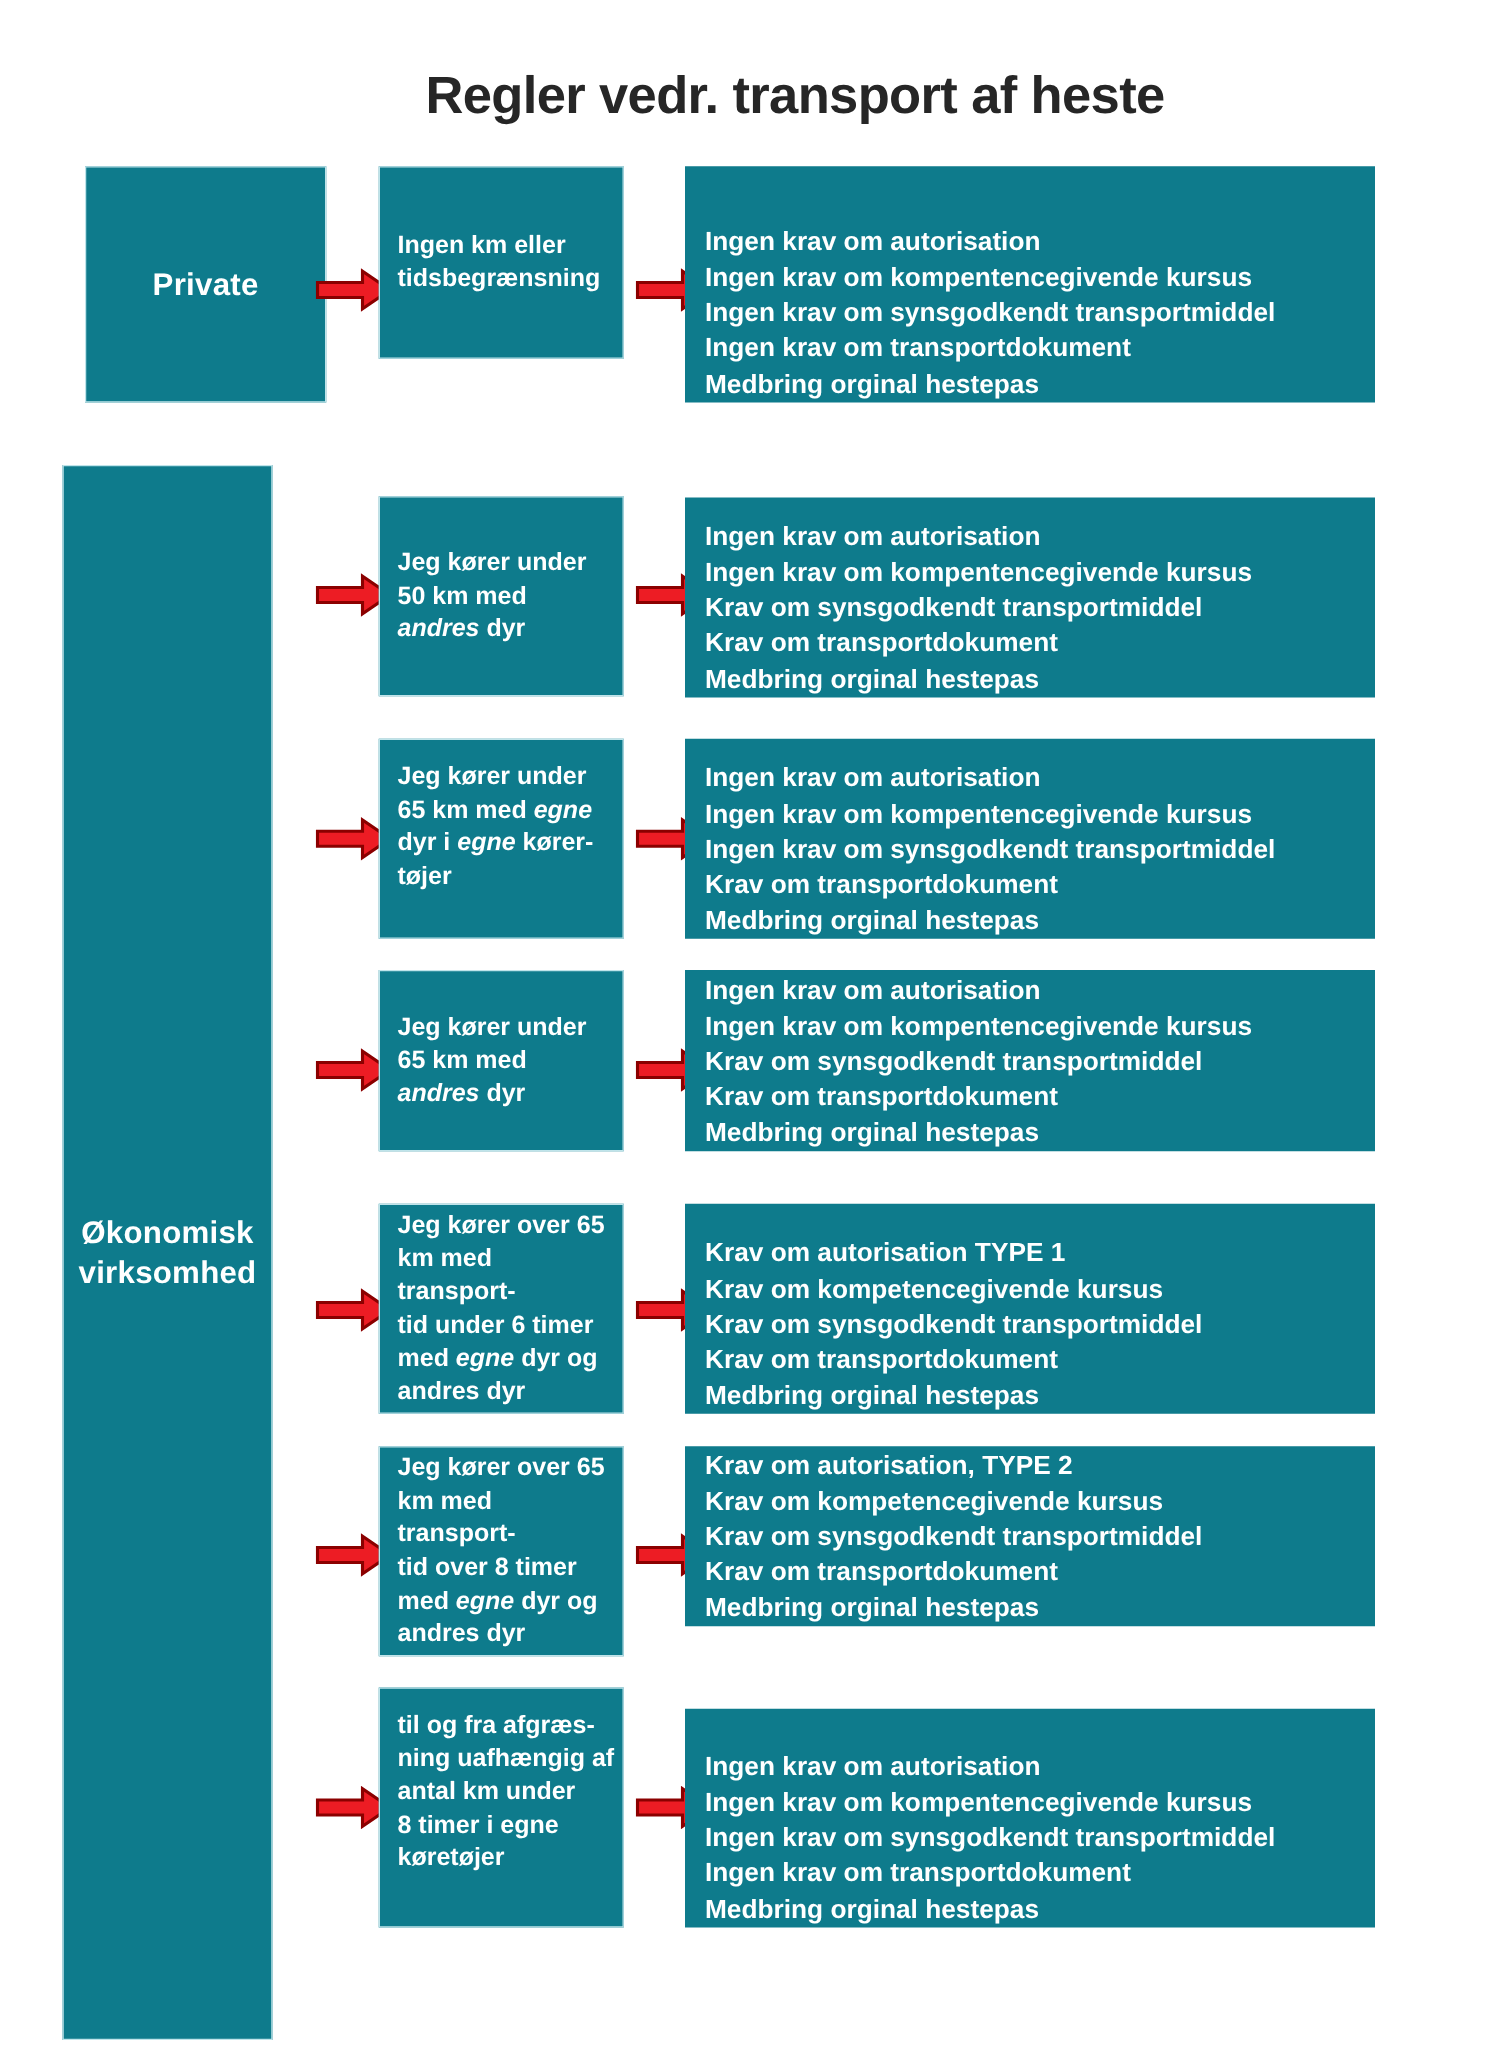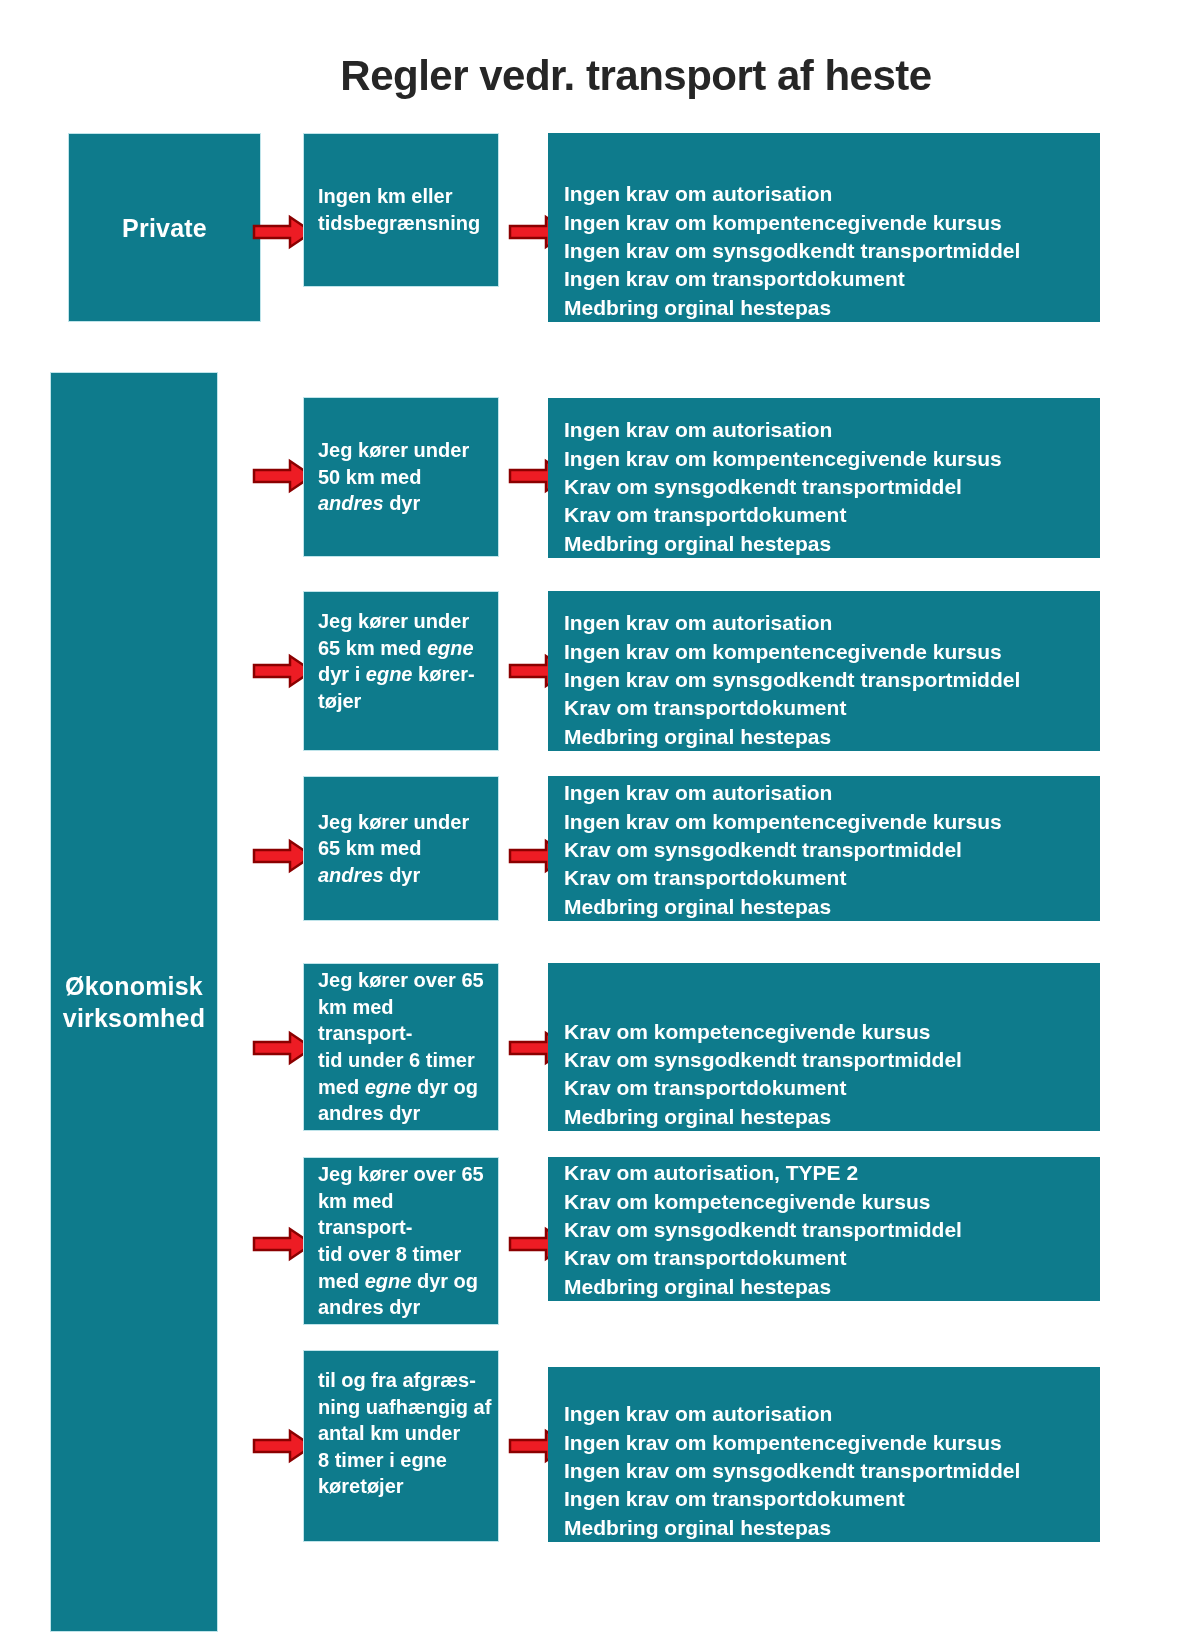--- a/index.html
+++ b/index.html
@@ -201,20 +201,21 @@
       <div><span>tid under 6 timer</span></div>
       <div><span>med </span><em>egne</em><span> dyr og</span></div>
       <div><span>andres dyr</span></div>
     </div>
 </div>
 <svg class="arrow" style="left:508px; top:1030px;" viewBox="0 0 62 36">
   <polygon points="2,12 38,12 38,3 60,18 38,33 38,24 2,24" fill="#ED1C24" stroke="#8B0000" stroke-width="2.5" stroke-linejoin="miter"></polygon>
 </svg>
 <div class="box res-box" style="left:548px; top:963px; width:552px; height:168px;">
   <ul>
+      <li>Krav om autorisation TYPE 1</li>
       <li>Krav om kompetencegivende kursus</li>
       <li>Krav om synsgodkendt transportmiddel</li>
       <li>Krav om transportdokument</li>
       <li>Medbring orginal hestepas</li>
     </ul>
 </div>
 
 <svg class="arrow" style="left:252px; top:1226px;" viewBox="0 0 62 36">
   <polygon points="2,12 38,12 38,3 60,18 38,33 38,24 2,24" fill="#ED1C24" stroke="#8B0000" stroke-width="2.5" stroke-linejoin="miter"></polygon>
 </svg>

